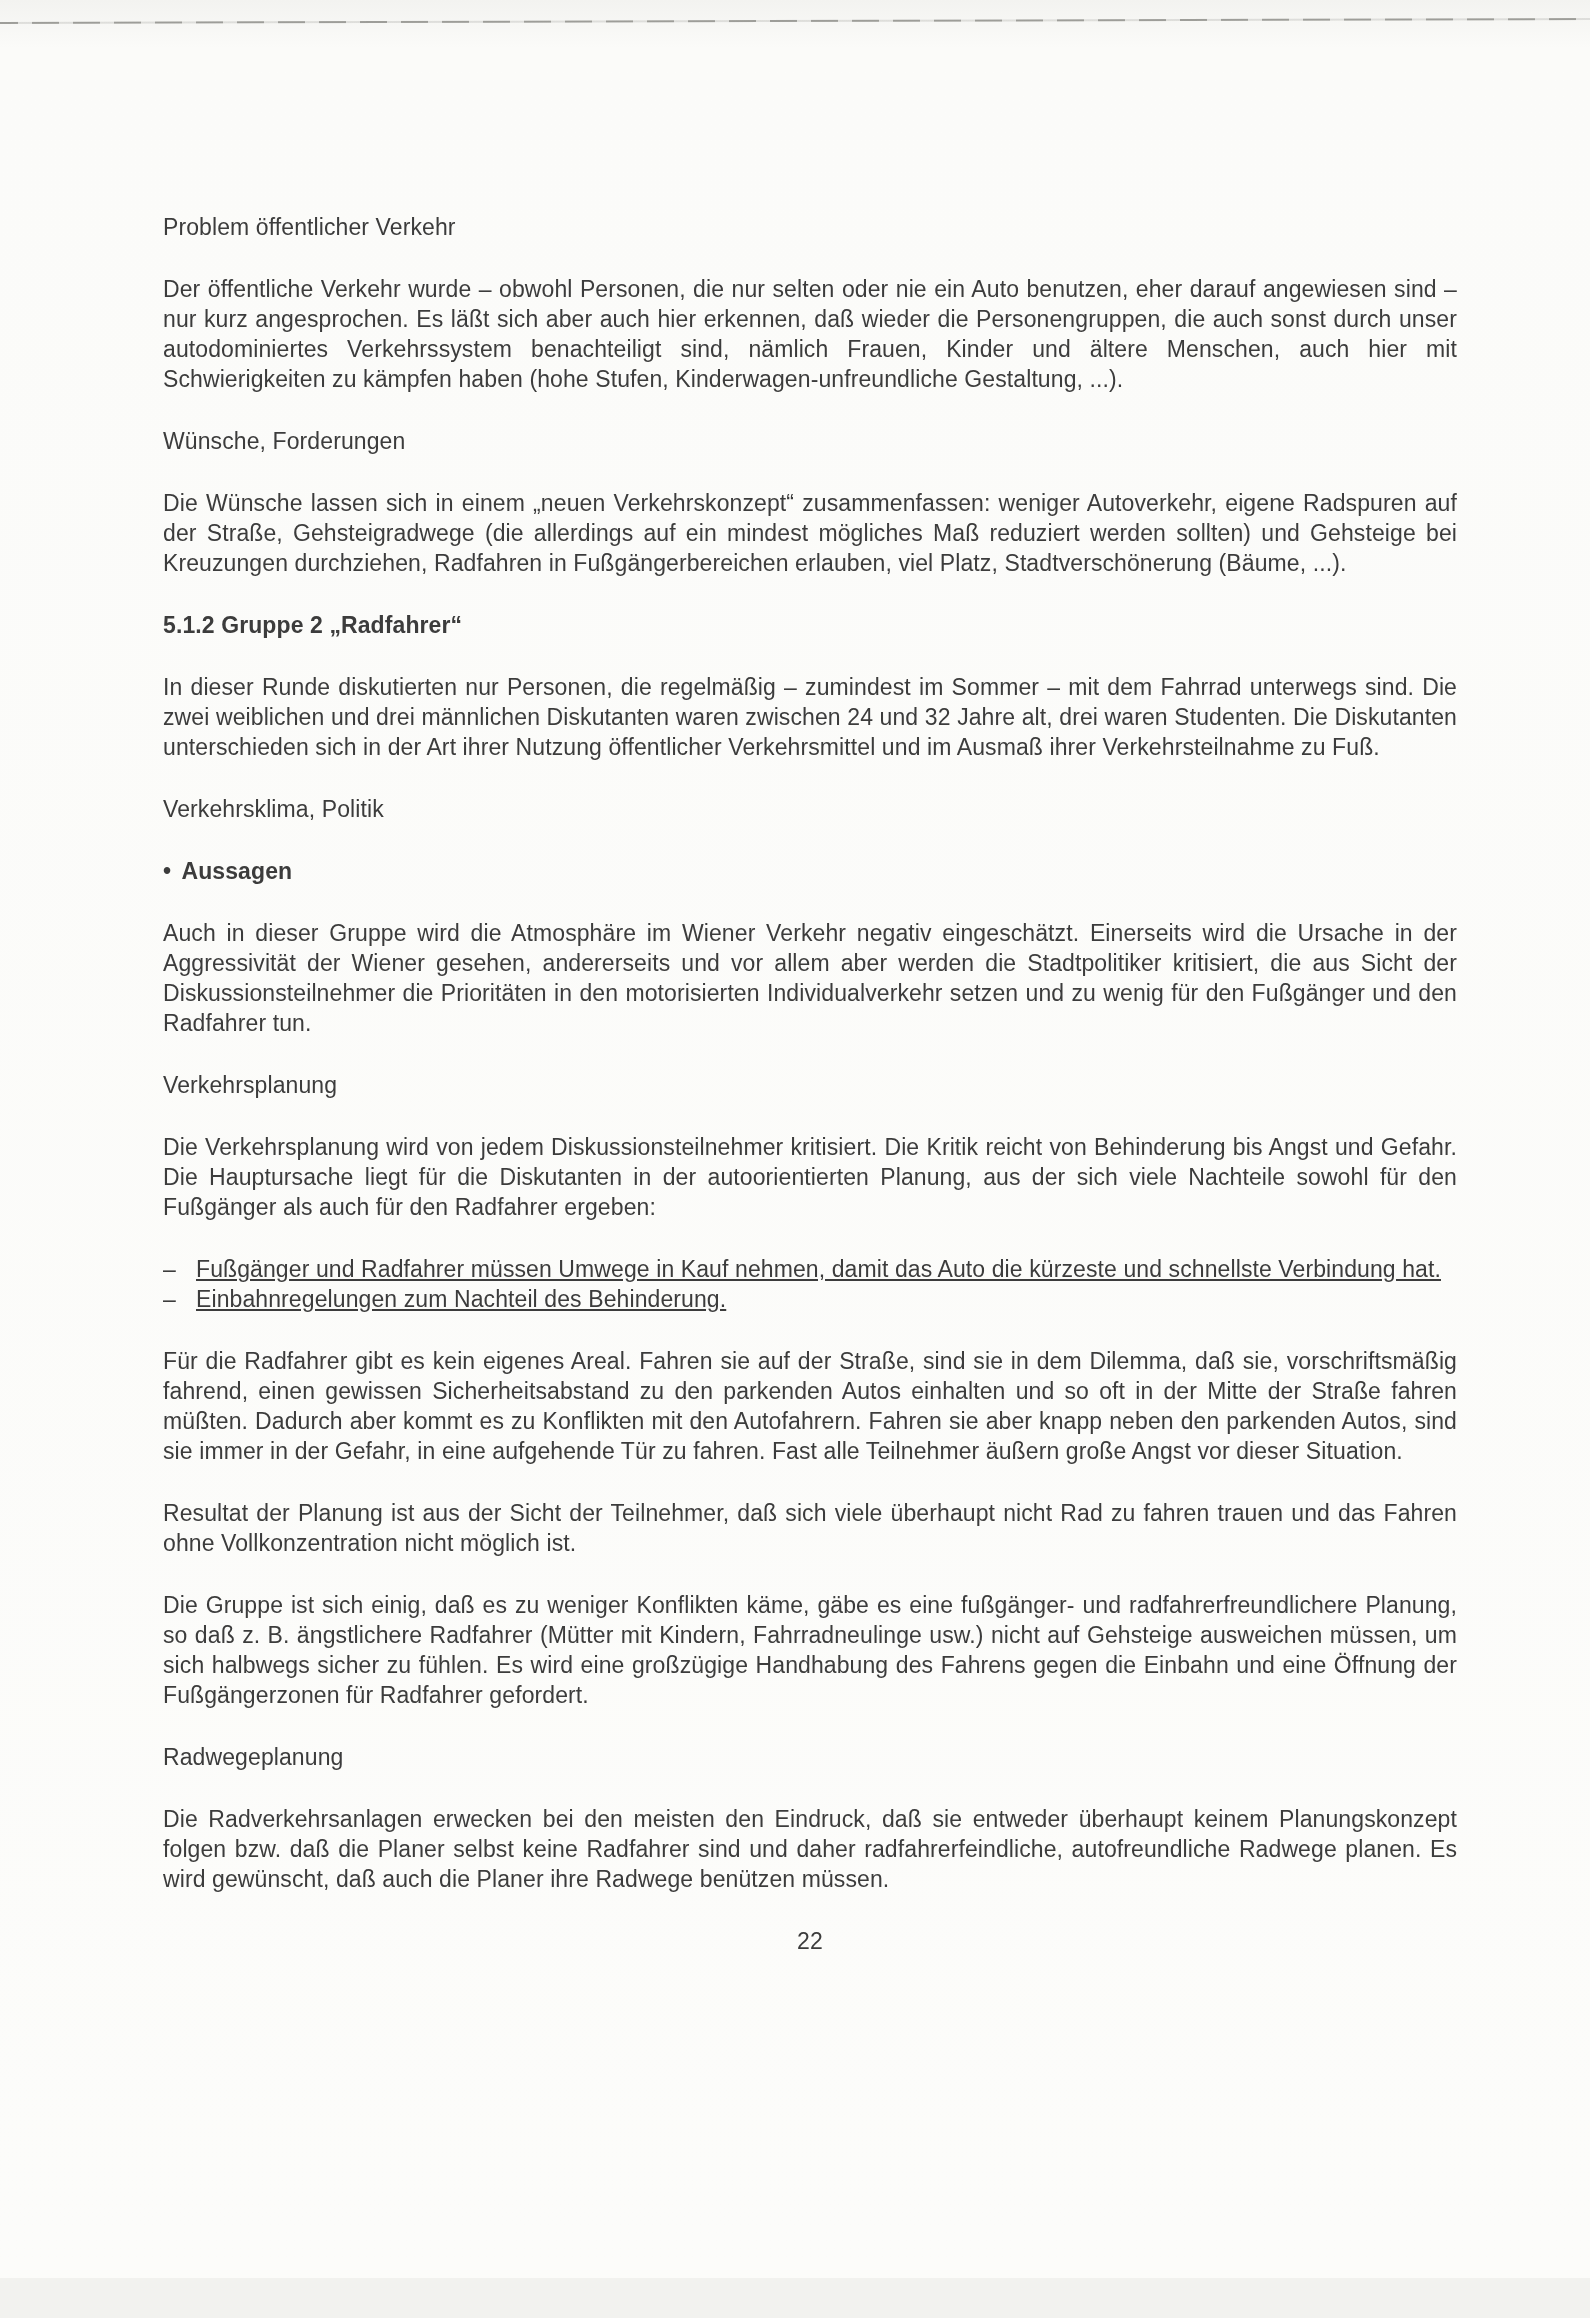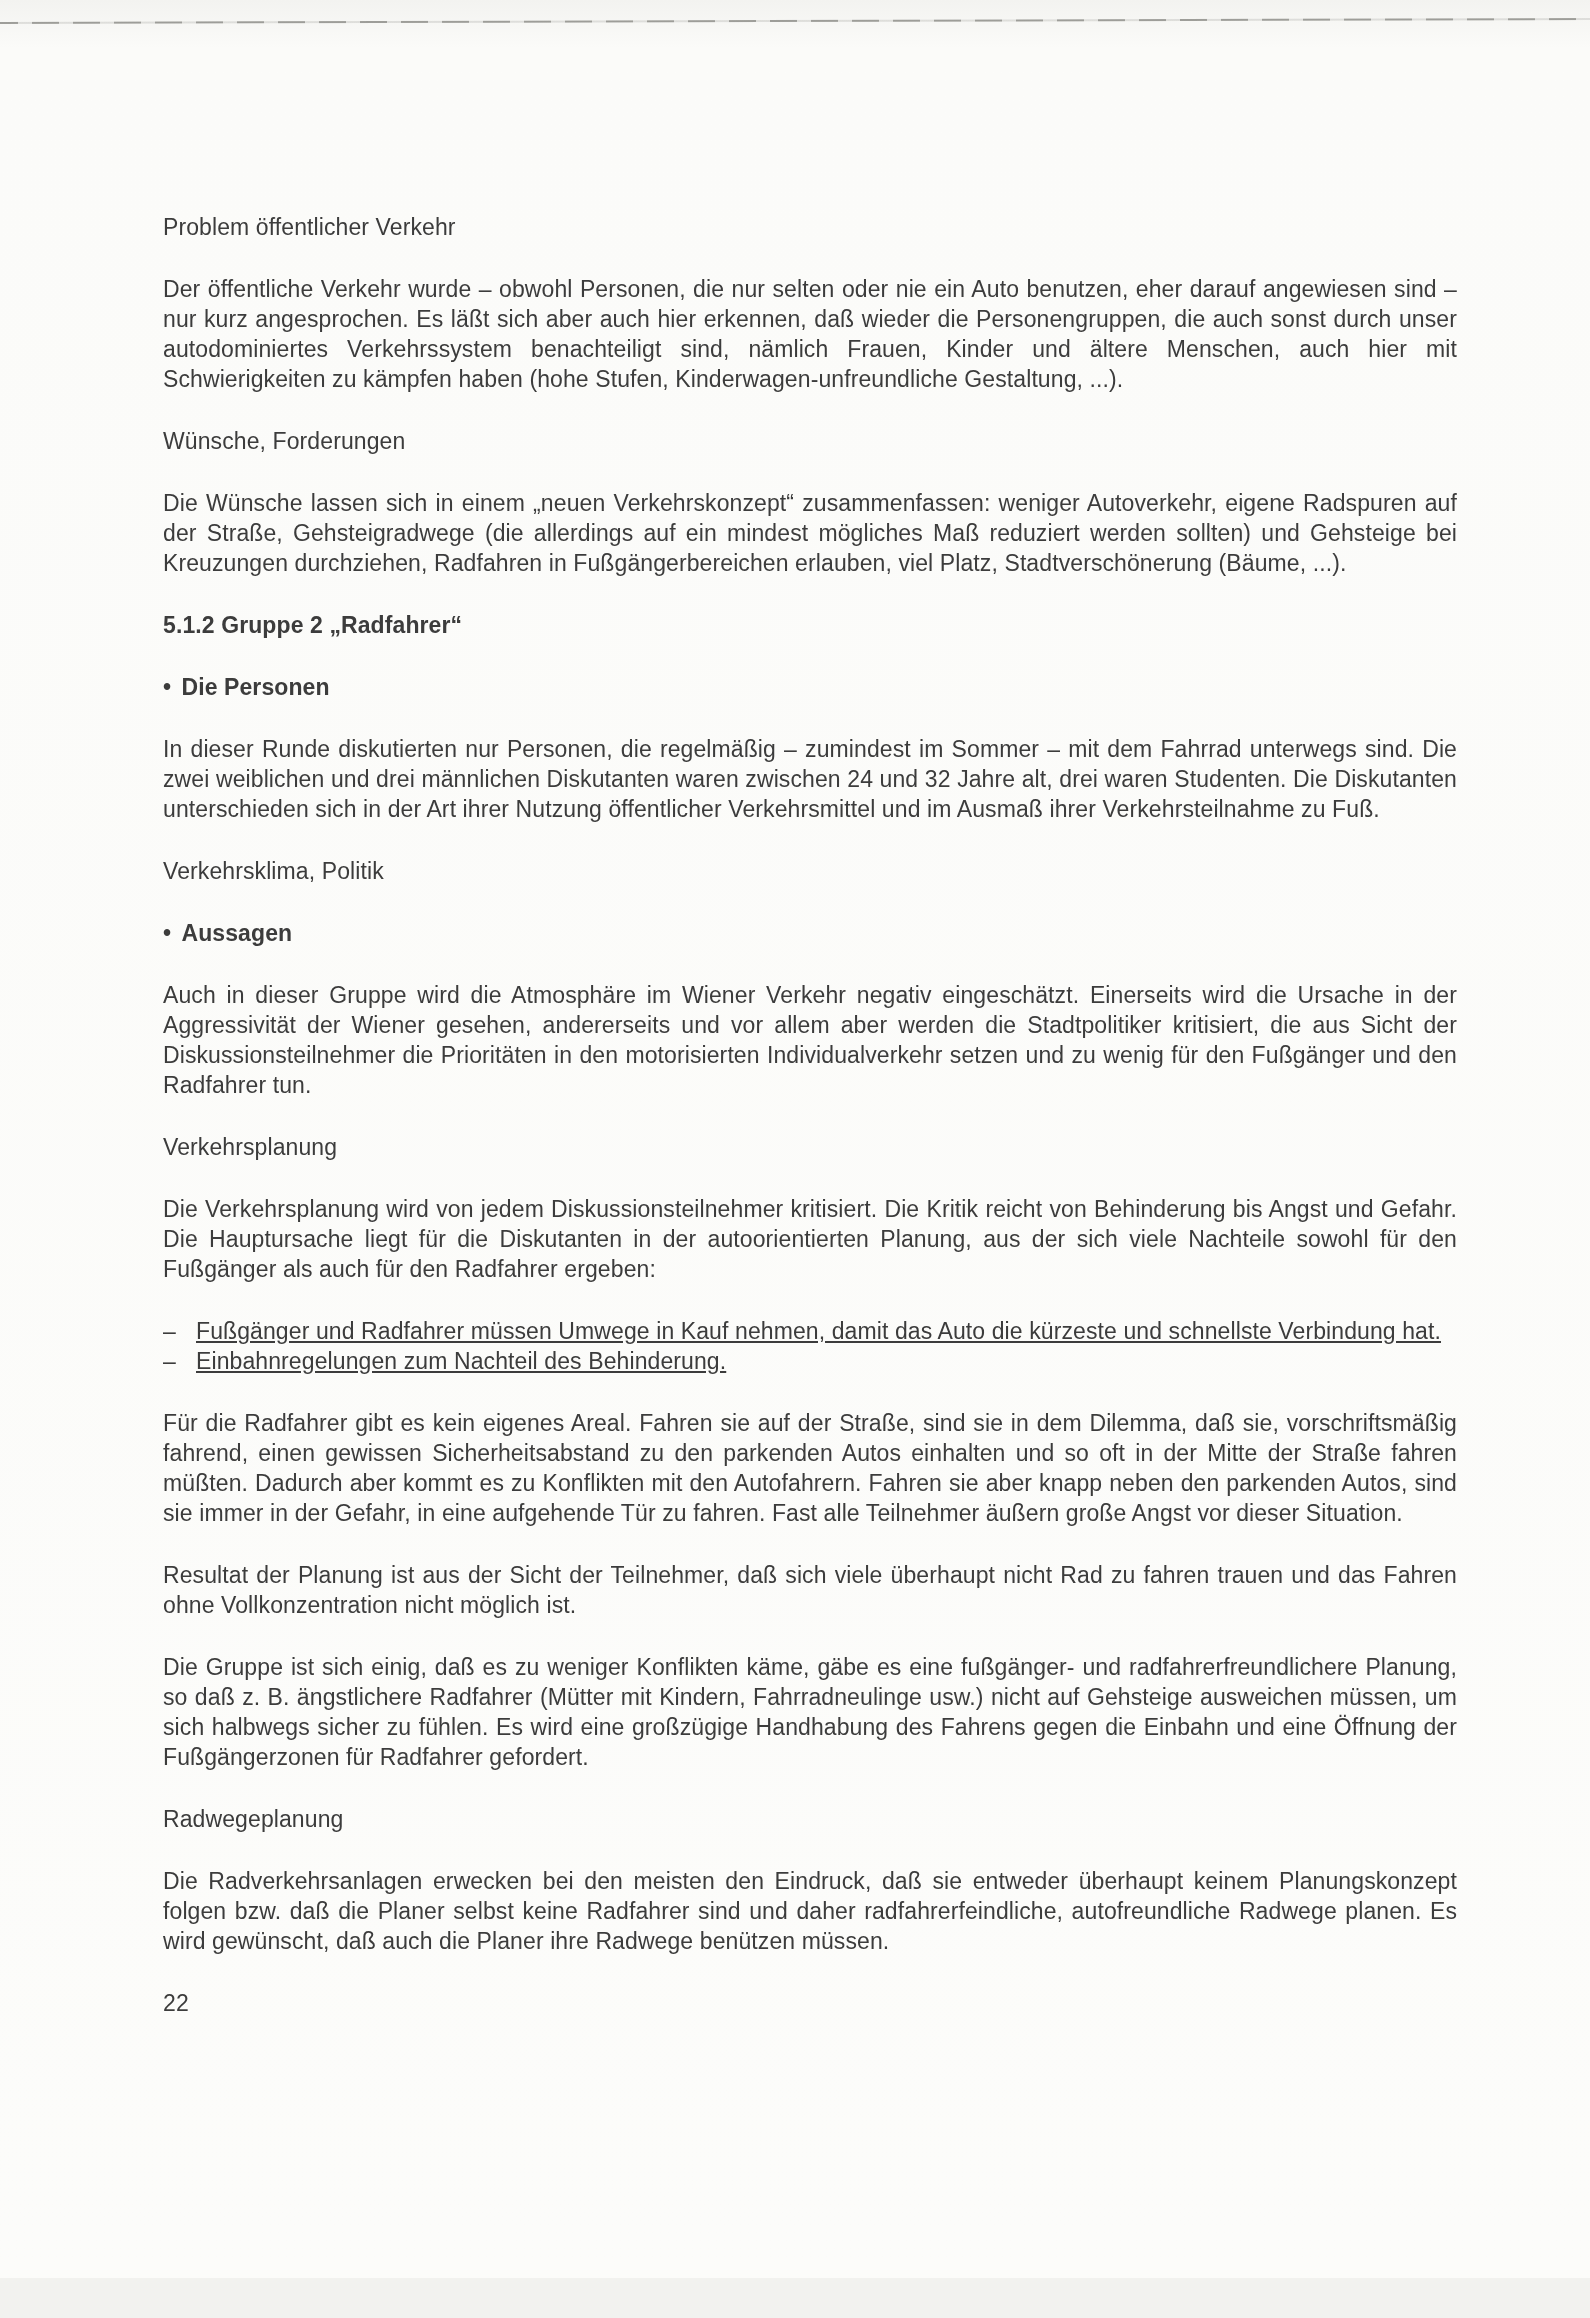--- a/index.html
+++ b/index.html
@@ -39,43 +39,40 @@
   }
   .content p { margin: 0 0 32px 0; }
   .body { text-align: justify; }
   .h { text-align: left; font-weight: normal; }
   .bold { font-weight: bold; }
   .marker { display: inline-block; margin-right: 10.3px; }
   .dashlist { list-style: none; margin: 0 0 32px 0; padding: 0; }
   .dashlist li { display: flex; align-items: flex-start; }
   .dash { flex: 0 0 33px; }
   .litext { flex: 1; text-align: justify; text-decoration: underline; }
-  .pagenum { margin-top: 32px; text-align: left; }
+  .pagenum { margin-top: 32px; text-align: center; }
 </style>
 </head>
 <body>
 
 <div class="page">
   <div class="scanline"></div>
 
   <div class="content">
 
     <p class="h">Problem öffentlicher Verkehr</p>
 
     <p class="body">Der öffentliche Verkehr wurde – obwohl Personen, die nur selten oder nie ein Auto benutzen, eher darauf angewiesen sind – nur kurz angesprochen. Es läßt sich aber auch hier erkennen, daß wieder die Personengruppen, die auch sonst durch unser autodominiertes Verkehrssystem benachteiligt sind, nämlich Frauen, Kinder und ältere Menschen, auch hier mit Schwierigkeiten zu kämpfen haben (hohe Stufen, Kinderwagen-unfreundliche Gestaltung, ...).</p>
 
     <p class="h">Wünsche, Forderungen</p>
 
     <p class="body">Die Wünsche lassen sich in einem „neuen Verkehrskonzept“ zusammenfassen: weniger Autoverkehr, eigene Radspuren auf der Straße, Gehsteigradwege (die allerdings auf ein mindest mögliches Maß reduziert werden sollten) und Gehsteige bei Kreuzungen durchziehen, Radfahren in Fußgängerbereichen erlauben, viel Platz, Stadtverschönerung (Bäume, ...).</p>
 
     <p class="h bold">5.1.2 Gruppe 2 „Radfahrer“</p>
 
-    <p class="h bold">
-      <span class="marker">•</span><span>Die Personen</span>
-    </p>
 
     <p class="body">In dieser Runde diskutierten nur Personen, die regelmäßig – zumindest im Sommer – mit dem Fahrrad unterwegs sind. Die zwei weiblichen und drei männlichen Diskutanten waren zwischen 24 und 32 Jahre alt, drei waren Studenten. Die Diskutanten unterschieden sich in der Art ihrer Nutzung öffentlicher Verkehrsmittel und im Ausmaß ihrer Verkehrsteilnahme zu Fuß.</p>
 
     <p class="h">Verkehrsklima, Politik</p>
 
     <p class="h bold">
       <span class="marker">•</span><span>Aussagen</span>
     </p>
 
     <p class="body">Auch in dieser Gruppe wird die Atmosphäre im Wiener Verkehr negativ eingeschätzt. Einerseits wird die Ursache in der Aggressivität der Wiener gesehen, andererseits und vor allem aber werden die Stadtpolitiker kritisiert, die aus Sicht der Diskussionsteilnehmer die Prioritäten in den motorisierten Individualverkehr setzen und zu wenig für den Fußgänger und den Radfahrer tun.</p>

